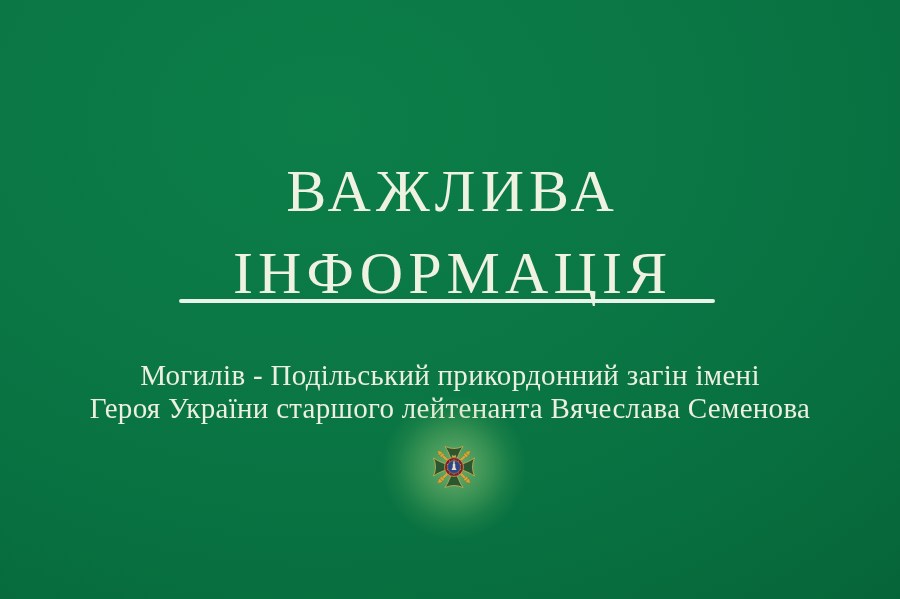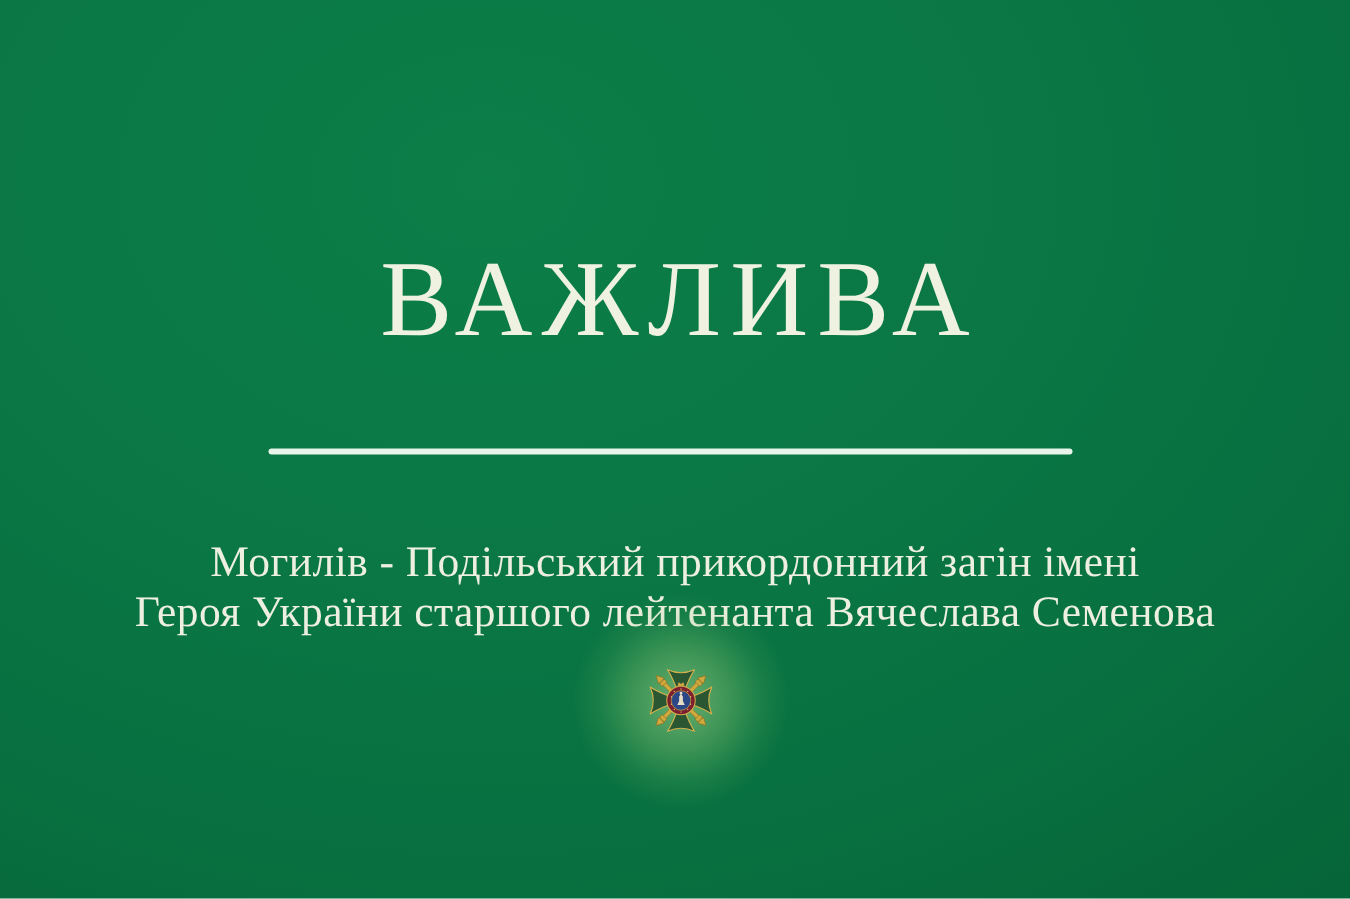--- a/index.html
+++ b/index.html
@@ -21,21 +21,21 @@
         #045b32 100%);
     font-family: "Liberation Serif", "DejaVu Serif", serif;
   }
   .title {
     position: absolute;
     top: 110px;
     left: 0;
     width: 100%;
     text-align: center;
     color: #eff1e1;
-    font-size: 72px;
+    font-size: 60px;
     line-height: 82px;
     font-weight: 400;
     letter-spacing: 0.085em;
     text-indent: 0.085em;
     text-transform: uppercase;
   }
   .title .line {
     display: block;
   }
   .divider {
@@ -83,20 +83,21 @@
     height: 54px;
   }
 </style>
 </head>
 <body>
 
 <div class="poster">
 
   <h1 class="title">
     <span class="line">ВАЖЛИВА</span>
+    <span class="line">ІНФОРМАЦІЯ</span>
   </h1>
 
   <div class="divider"></div>
 
   <p class="subtitle">
     <span class="line">Могилів - Подільський прикордонний загін імені</span>
     <span class="line">Героя України старшого лейтенанта Вячеслава Семенова</span>
   </p>
 
   <div class="emblem-glow"></div>

